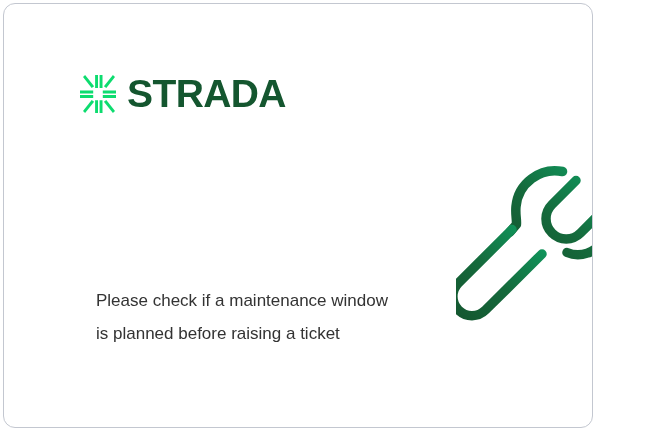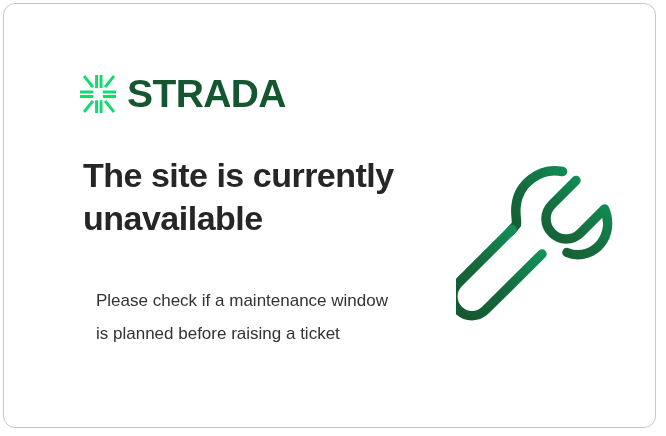--- a/index.html
+++ b/index.html
@@ -14,21 +14,21 @@
     font-family: "Liberation Sans", sans-serif;
     -webkit-font-smoothing: antialiased;
     overflow: hidden;
   }
 
   
   .page-card {
     position: absolute;
     left: 3px;
     top: 3px;
-    width: 653px;
+    width: 590px;
     height: 425px;
     box-sizing: border-box;
     background: #ffffff;
     border: 1px solid #c3c7d0;
     border-radius: 12px;
     overflow: hidden;
   }
 
   
   .brand-lockup {
@@ -127,21 +127,20 @@
 
           <path d="M5.1 37.9 l-2.1-2.0 8.7-11.0 2.4 1.9 z"></path>
 
           <path d="M35.0 35.9 l-2.1 2.0 -9.0-11.1 2.4-1.9 z"></path>
         </g>
       </svg>
     </span>
     <span class="brand-wordmark">STRADA</span>
   </div>
 
-  <h1 class="headline">The site is currently unavailable</h1>
 
   <p class="body-copy">Please check if a maintenance window is planned before raising a ticket</p>
 
   <div class="wrench-illustration">
     <svg viewBox="0 0 166 166" xmlns="http://www.w3.org/2000/svg" aria-hidden="true">
       <defs>
         <linearGradient id="wrenchGradient" x1="0" y1="1" x2="1" y2="0">
           <stop offset="0%" stop-color="#14562f"></stop>
           <stop offset="45%" stop-color="#156a3c"></stop>
           <stop offset="100%" stop-color="#0f9e62"></stop>

